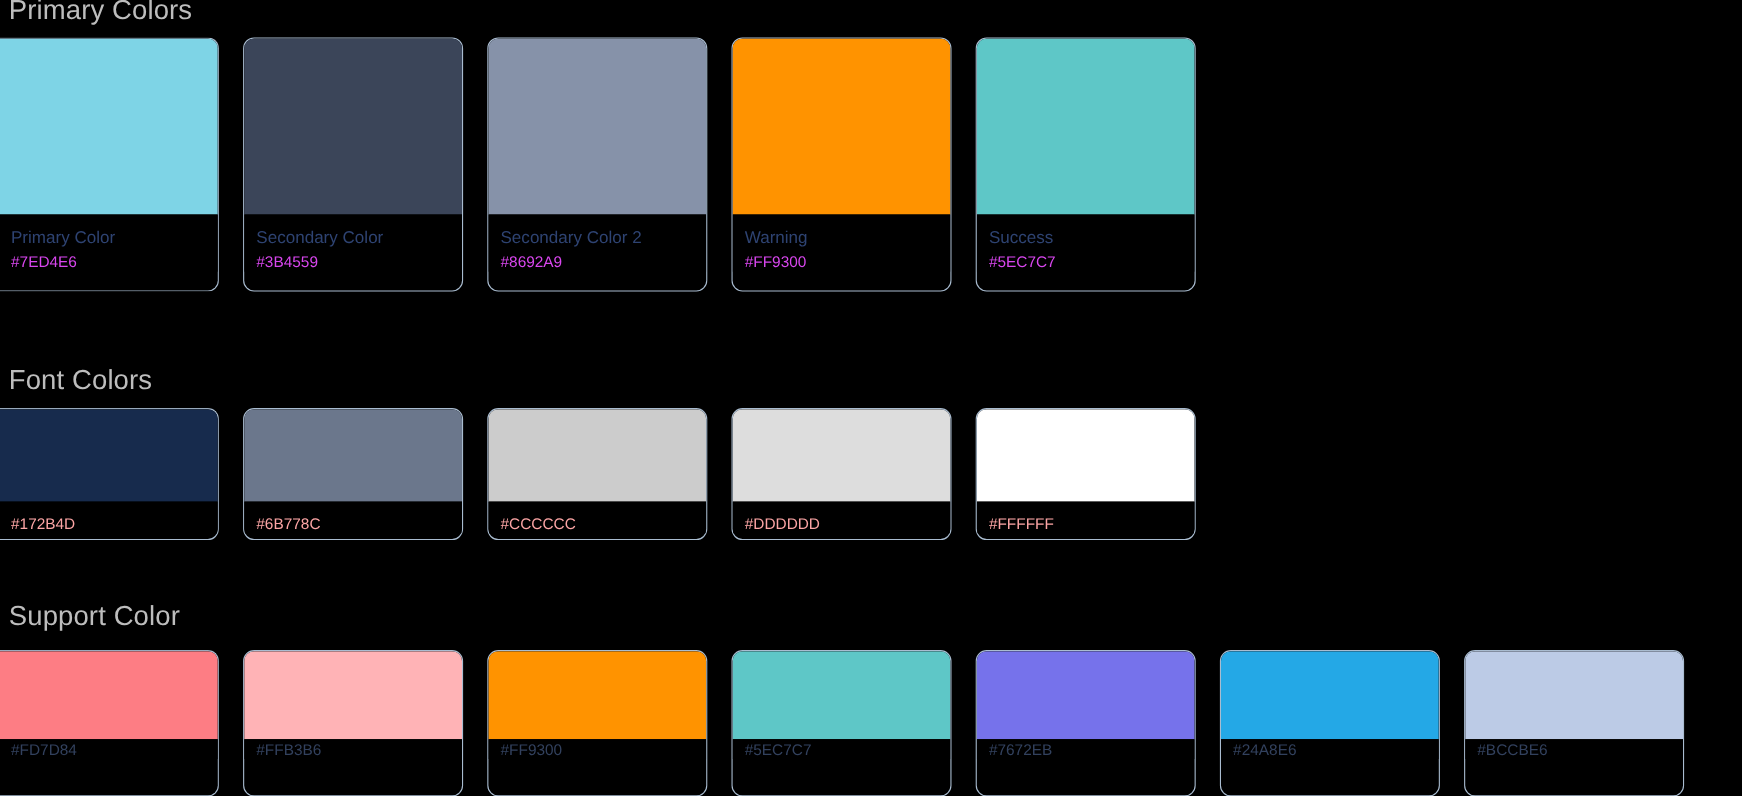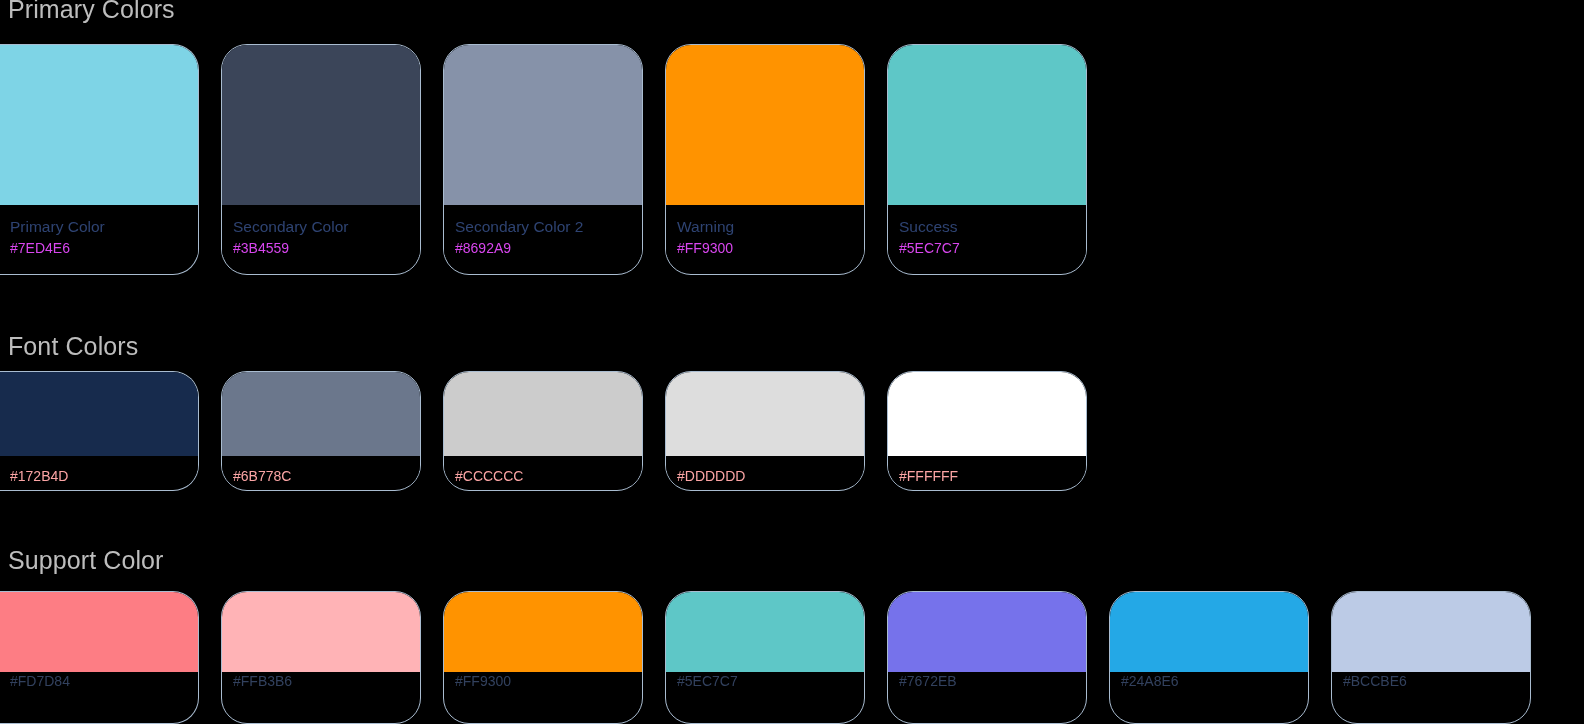--- a/index.html
+++ b/index.html
@@ -42,31 +42,31 @@
 
   
   .row {
     position: absolute;
     left: 5px;
     display: flex;
     flex-direction: row;
     align-items: flex-start;
     gap: 22px;
   }
-  #row-primary  { top: 44px; }
+  #row-primary  { top: 34px; }
   #row-font     { top: 371px; }
   #row-support  { top: 591px; }
 
   
   .card {
     position: relative;
     width: 200px;
     box-sizing: border-box;
     border: 1px solid #a9bcd0;
-    border-radius: 26px;
+    border-radius: 10px;
     background: #000000;
     overflow: hidden;
     flex: 0 0 auto;
   }
   
   .card.bleed-left {
     margin-left: -6px;
     border-top-left-radius: 0;
     border-bottom-left-radius: 0;
     border-left: none;

